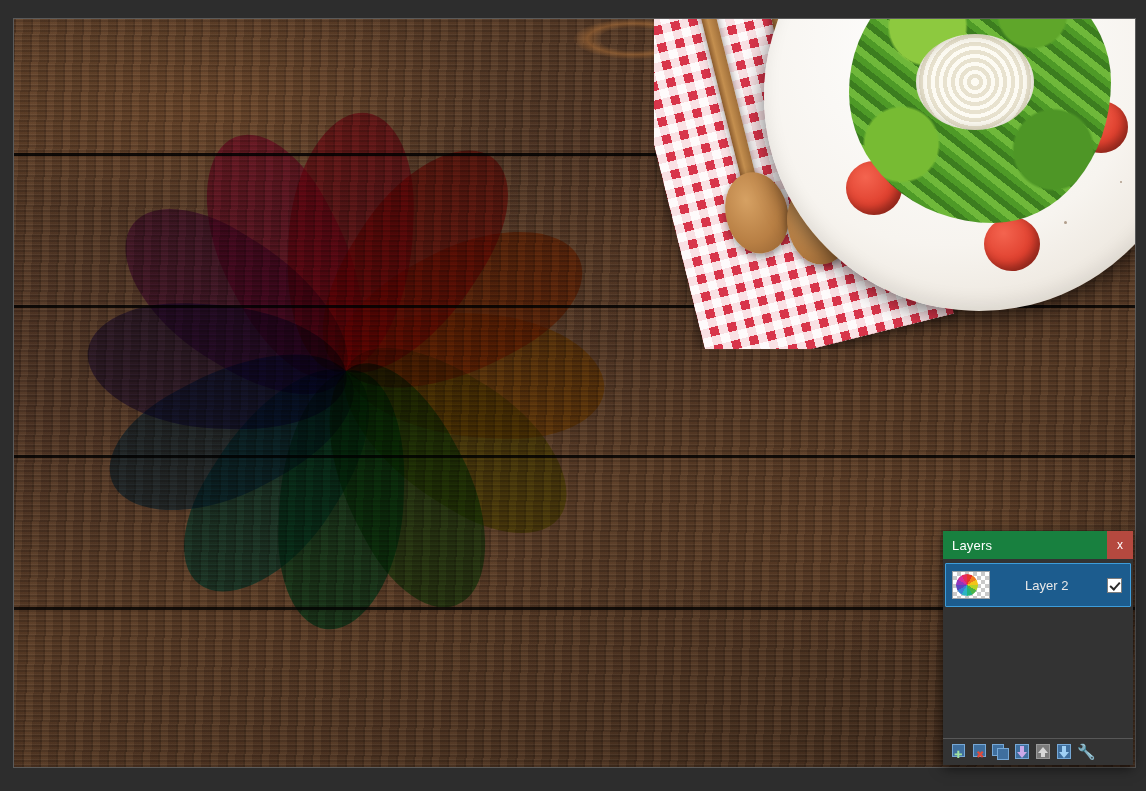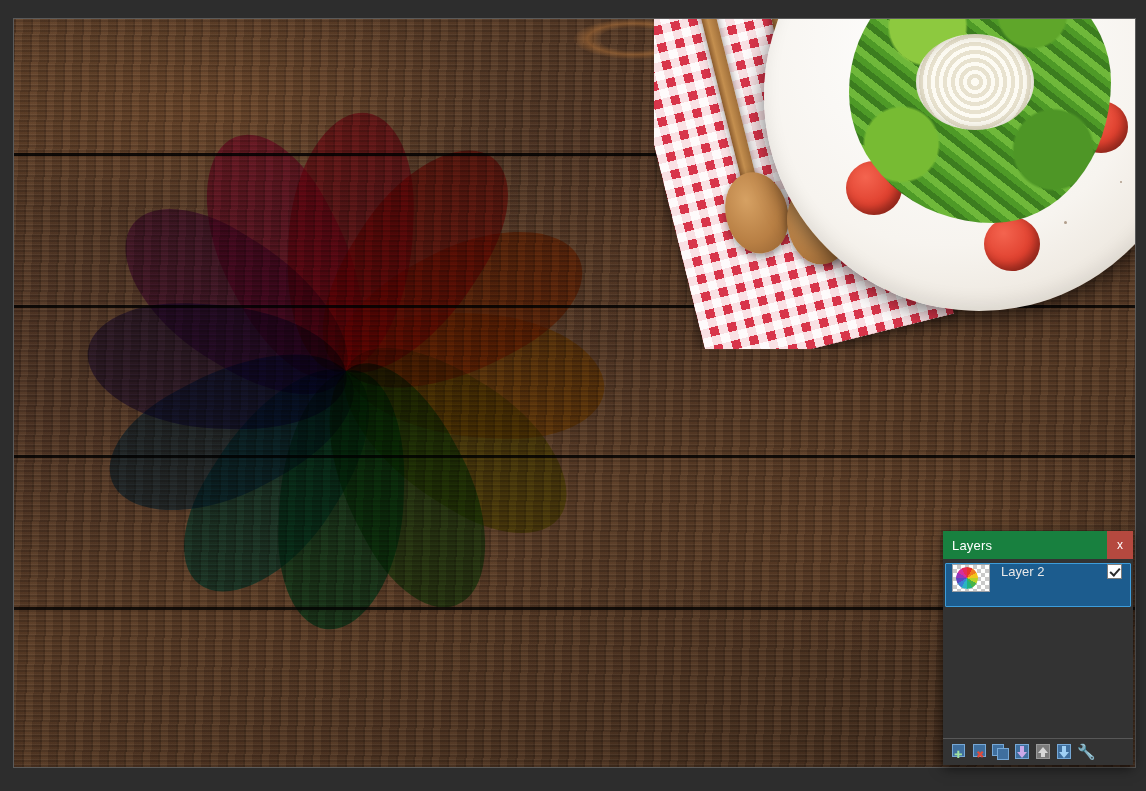--- a/index.html
+++ b/index.html
@@ -222,26 +222,27 @@
     font-family: "Liberation Sans", sans-serif;
   }
   #layer-list {
     flex: 1 1 auto;
     overflow: hidden;
     padding-top: 2px;
   }
   .layer-row {
     position: relative;
     display: flex;
-    align-items: flex-start;
+    align-items: center;
     height: 44px;
     margin: 2px 2px 0 2px;
     padding: 0 8px 0 6px;
     box-sizing: border-box;
     cursor: pointer;
+    gap: 24px;
   }
   .layer-row.selected {
     background: #1c5c8e;
     border: 1px solid #3d9ddb;
     border-radius: 1px;
   }
   .layer-thumb {
     width: 38px;
     height: 28px;
     flex: none;

